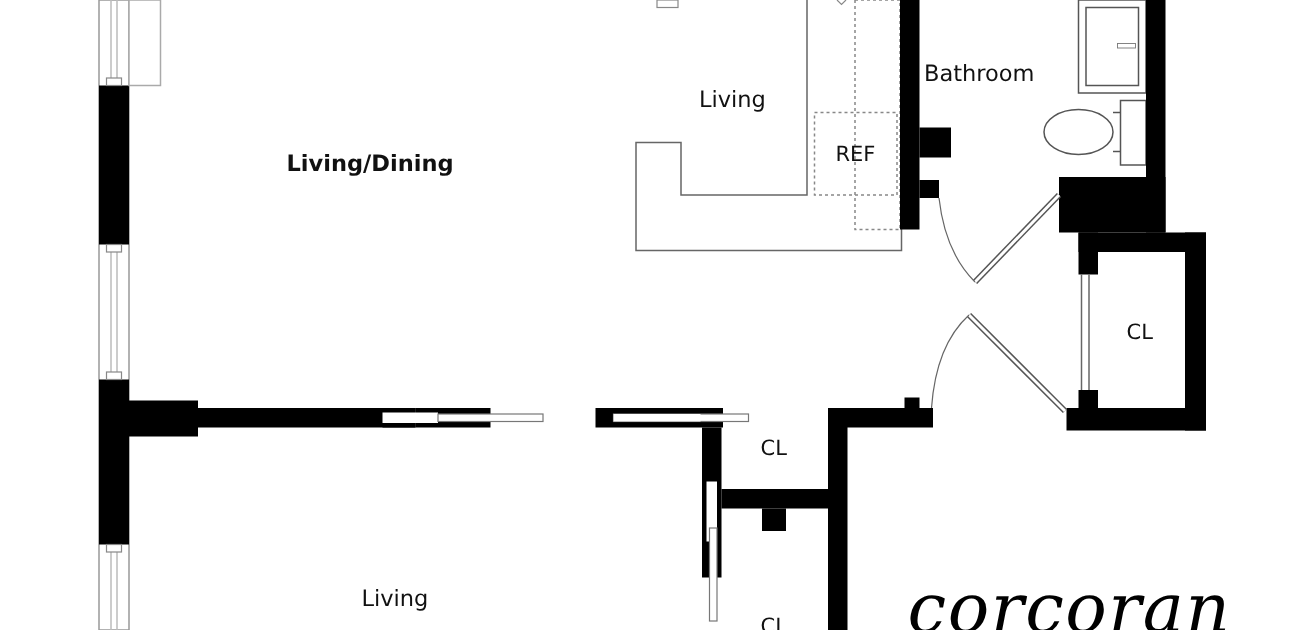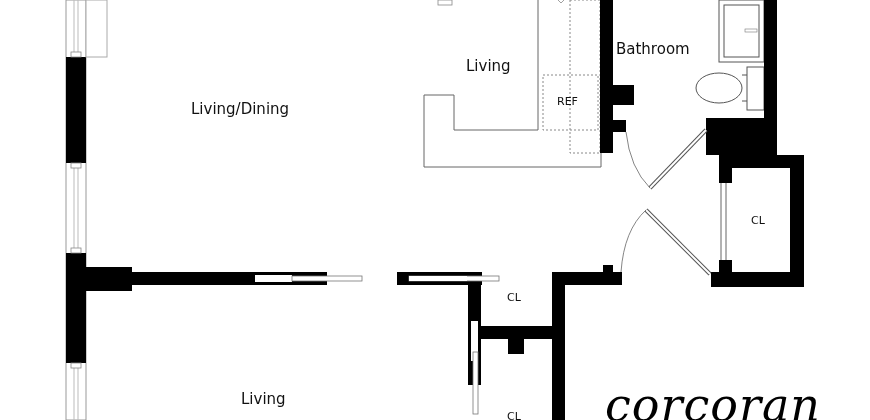--- a/index.html
+++ b/index.html
@@ -1,19 +1,19 @@
 <!DOCTYPE html>
 <html><head>
 <meta charset="utf-8">
 <style>
   html, body { margin: 0; padding: 0; background: #ffffff; }
   body { width: 870px; height: 420px; overflow: hidden; position: relative; font-family: "DejaVu Sans", sans-serif; }
   #plan { position: absolute; left: 0; top: 0; width: 870px; height: 420px; }
   .label { position: absolute; color: #111; font-size: 15px; white-space: nowrap; }
-  .label.small { font-size: 11px; }
+  .label.small { font-size: 14px; }
   .brand { position: absolute; left: 605px; top: 382px; font-family: "DejaVu Serif", serif; font-style: italic; font-size: 46px; color: #000; letter-spacing: 1px; line-height: 1; white-space: nowrap; }
 </style>
 </head>
 <body>
 
 <svg id="plan" viewBox="0 0 870 420" xmlns="http://www.w3.org/2000/svg">
 
   <g>
     <rect x="66" y="0" width="20" height="420" fill="#fff" stroke="#999" stroke-width="1"></rect>
     <line x1="74" y1="0" x2="74" y2="420" stroke="#bbb" stroke-width="1"></line>
@@ -98,21 +98,21 @@
     <rect x="471" y="321" width="7" height="40" fill="#fff"></rect>
     <rect x="473" y="352" width="5" height="62" fill="#fff" stroke="#777" stroke-width="0.8"></rect>
     <rect x="481" y="326" width="71" height="13" fill="#000"></rect>
     <rect x="508" y="339" width="16" height="15" fill="#000"></rect>
     <rect x="552" y="272" width="13" height="148" fill="#000"></rect>
     <rect x="552" y="272" width="70" height="13" fill="#000"></rect>
     <rect x="603" y="265" width="10" height="8" fill="#000"></rect>
   </g>
 </svg>
 
-<div class="label" style="left:191px; top:100px;">Living/Dining</div>
+<div class="label" style="left:191px; top:100px;font-weight:bold;">Living/Dining</div>
 <div class="label" style="left:466px; top:57px;">Living</div>
 <div class="label" style="left:616px; top:40px;">Bathroom</div>
 <div class="label small" style="left:557px; top:95px;">REF</div>
 <div class="label small" style="left:751px; top:214px;">CL</div>
 <div class="label small" style="left:507px; top:291px;">CL</div>
 <div class="label" style="left:241px; top:390px;">Living</div>
 <div class="label small" style="left:507px; top:410px;">CL</div>
 <div class="brand">corcoran</div>
 
 </body></html>

